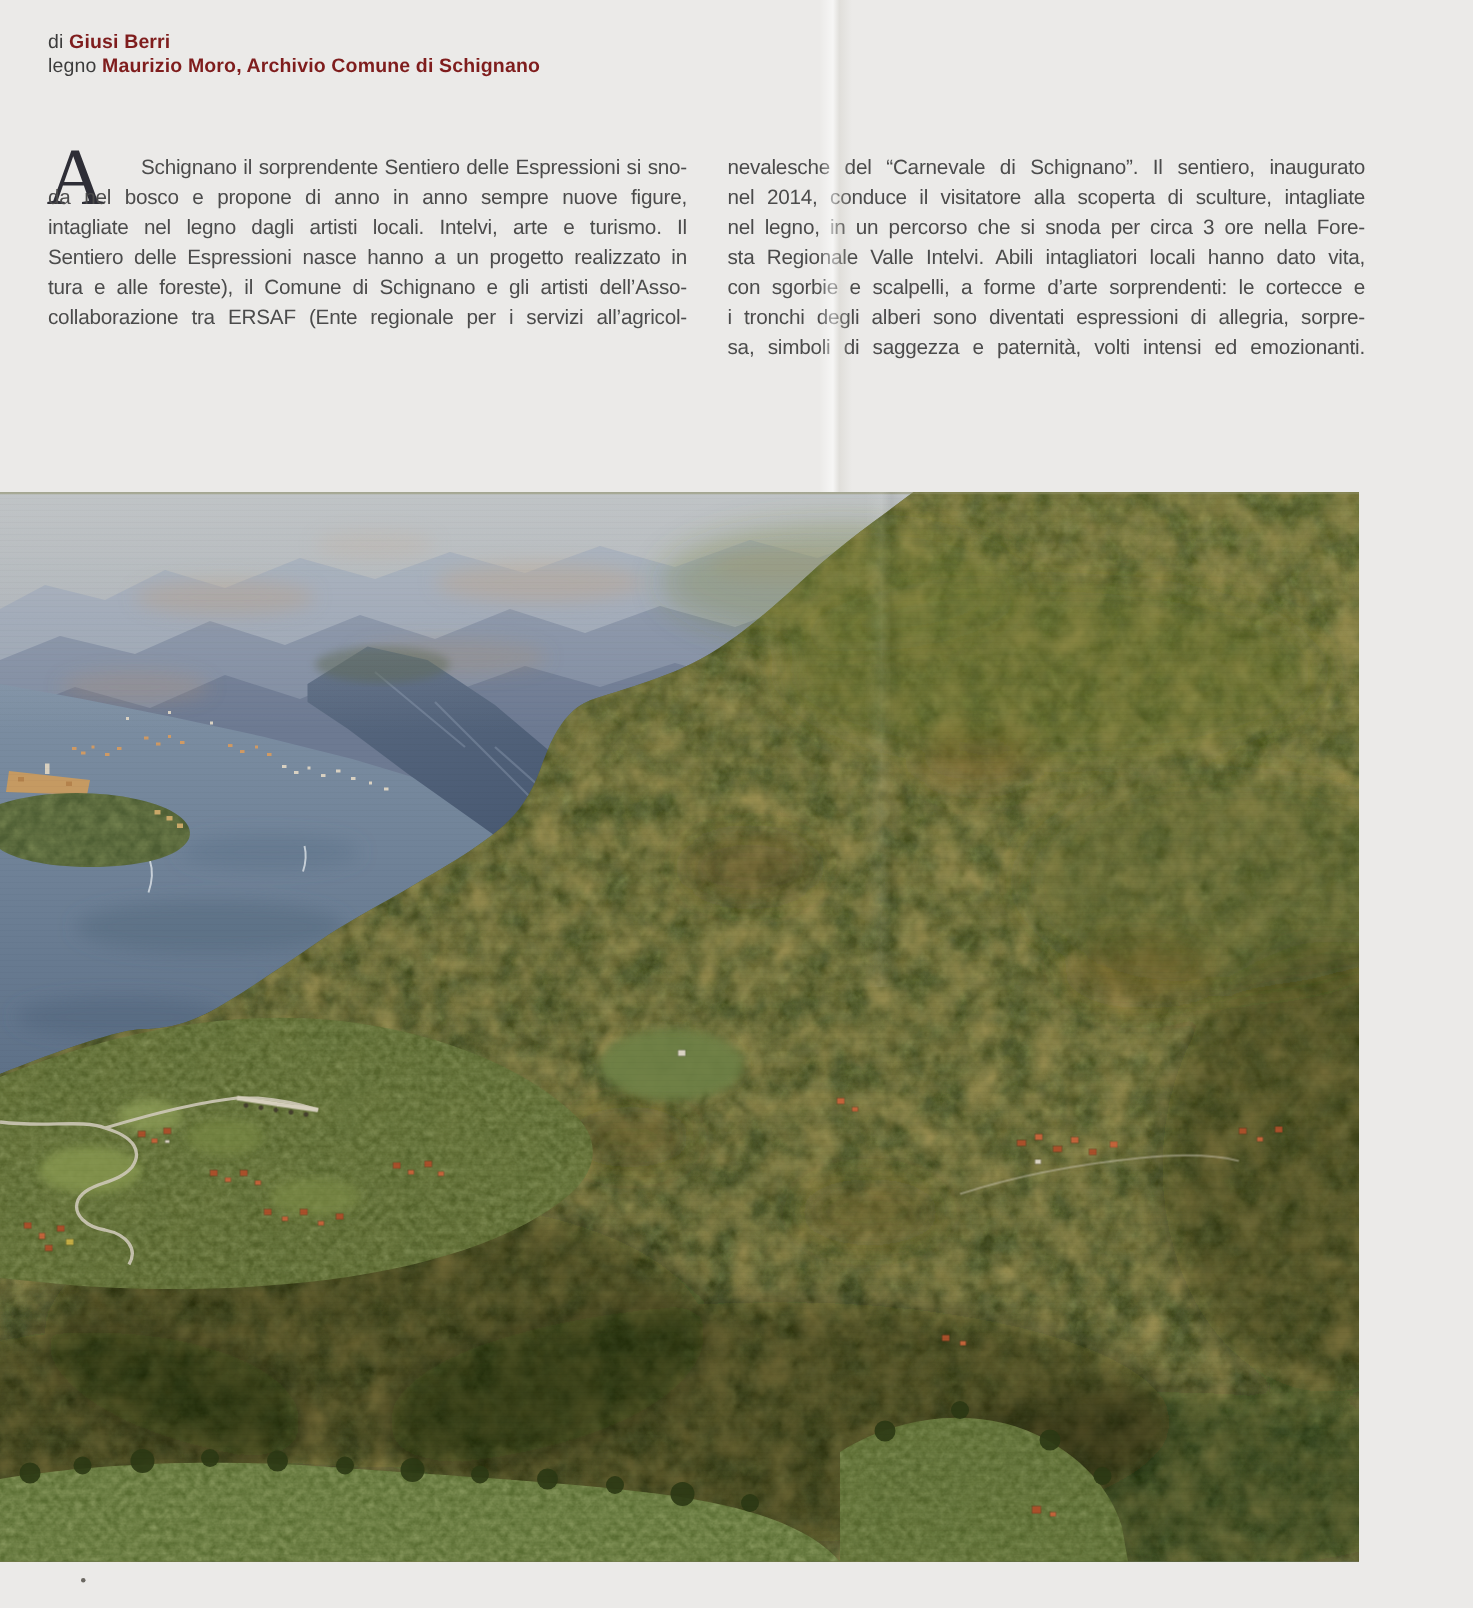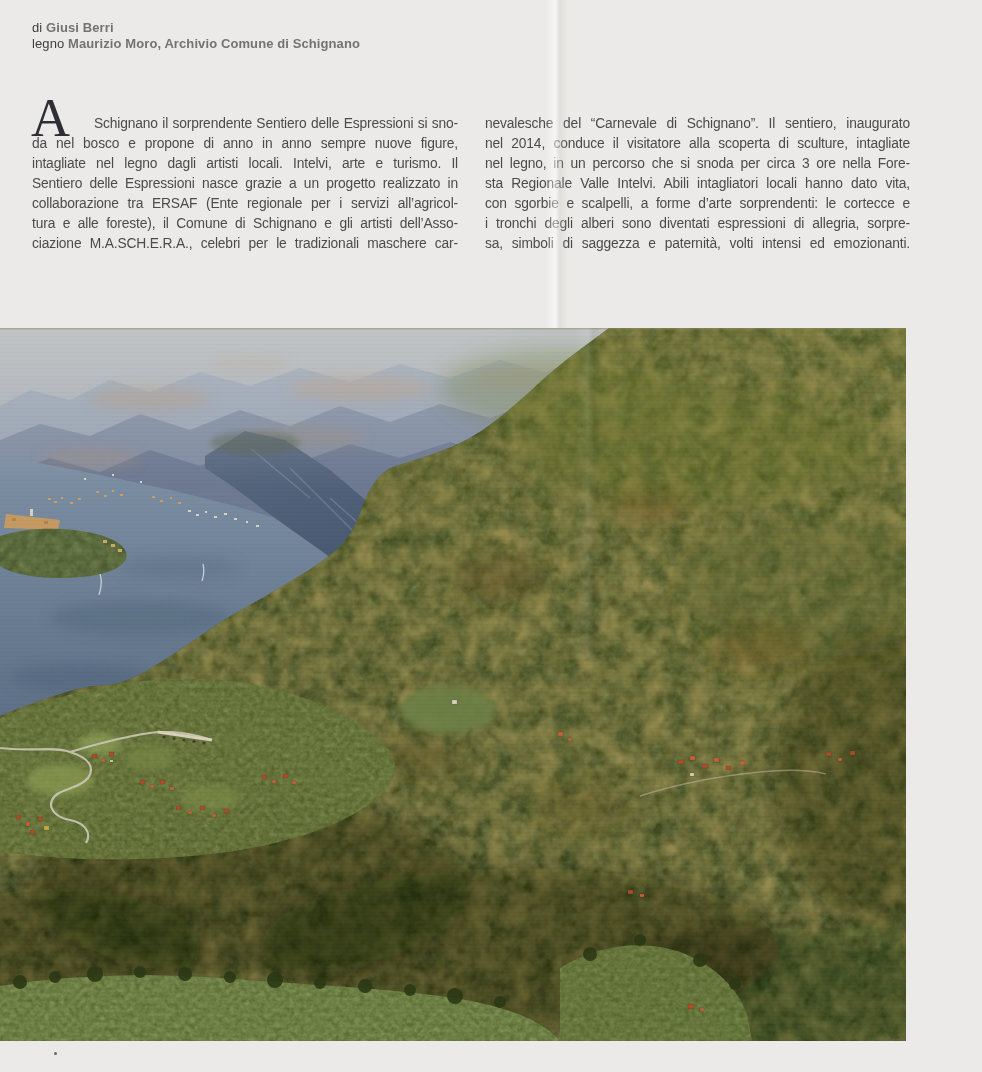--- a/index.html
+++ b/index.html
@@ -4,29 +4,29 @@
 <style>
   html,body{margin:0;padding:0;}
   body{
     width:982px;height:1072px;position:relative;overflow:hidden;
     background:linear-gradient(180deg,#e9e8e6 0%,#eaе9e7 25%,#ecebe9 55%,#f1f0ee 97%,#f3f2f0 100%);
     background-color:#ebeae8;
     font-family:"Liberation Sans",sans-serif;
   }
   
   .byline{position:absolute;left:32px;top:20px;font-size:13px;line-height:15.5px;color:#3c3c3c;letter-spacing:.1px;}
-  .byline b{font-weight:700;color:#737373;}
+  .byline b{font-weight:700;color:#7f1d1d;}
   
   .textarea{position:absolute;left:0;top:0;width:982px;height:328px;}
   .dropcap{
     position:absolute;left:31px;top:91px;
     font-family:"Liberation Serif",serif;font-weight:400;font-size:54px;line-height:1;
     color:#2e2e36;
   }
-  .col{position:absolute;top:114px;}
+  .col{position:absolute;top:102px;}
   .col-left{left:32px;width:426px;}
   .col-right{left:485px;width:425px;}
   .line{
     height:20px;line-height:20px;overflow:hidden;
     font-size:13.8px;letter-spacing:-0.15px;color:#4b4b4b;
     text-align:justify;text-align-last:justify;white-space:normal;
   }
   .col-left .line:first-child{padding-left:62px;}
   
   .photo{
@@ -56,24 +56,23 @@
   <div><span>di</span> <b>Giusi Berri</b></div>
   <div><span>legno</span> <b>Maurizio Moro, Archivio Comune di Schignano</b></div>
 </div>
 
 <div class="textarea">
   <span class="dropcap">A</span>
   <div class="col col-left">
     <div class="line">Schignano il sorprendente Sentiero delle Espressioni si sno-</div>
     <div class="line">da nel bosco e propone di anno in anno sempre nuove figure,</div>
     <div class="line">intagliate nel legno dagli artisti locali. Intelvi, arte e turismo. Il</div>
-    <div class="line">Sentiero delle Espressioni nasce grazie a un progetto realizzato in</div>
+    <div class="line">Sentiero delle Espressioni nasce hanno a un progetto realizzato in</div>
+    <div class="line">tura e alle foreste), il Comune di Schignano e gli artisti dell’Asso-</div>
     <div class="line">collaborazione tra ERSAF (Ente regionale per i servizi all’agricol-</div>
-    <div class="line">tura e alle foreste), il Comune di Schignano e gli artisti dell’Asso-</div>
-    <div class="line">ciazione M.A.SCH.E.R.A., celebri per le tradizionali maschere car-</div>
   </div>
   <div class="col col-right">
     <div class="line">nevalesche del “Carnevale di Schignano”. Il sentiero, inaugurato</div>
     <div class="line">nel 2014, conduce il visitatore alla scoperta di sculture, intagliate</div>
     <div class="line">nel legno, in un percorso che si snoda per circa 3 ore nella Fore-</div>
     <div class="line">sta Regionale Valle Intelvi. Abili intagliatori locali hanno dato vita,</div>
     <div class="line">con sgorbie e scalpelli, a forme d’arte sorprendenti: le cortecce e</div>
     <div class="line">i tronchi degli alberi sono diventati espressioni di allegria, sorpre-</div>
     <div class="line">sa, simboli di saggezza e paternità, volti intensi ed emozionanti.</div>
   </div>

